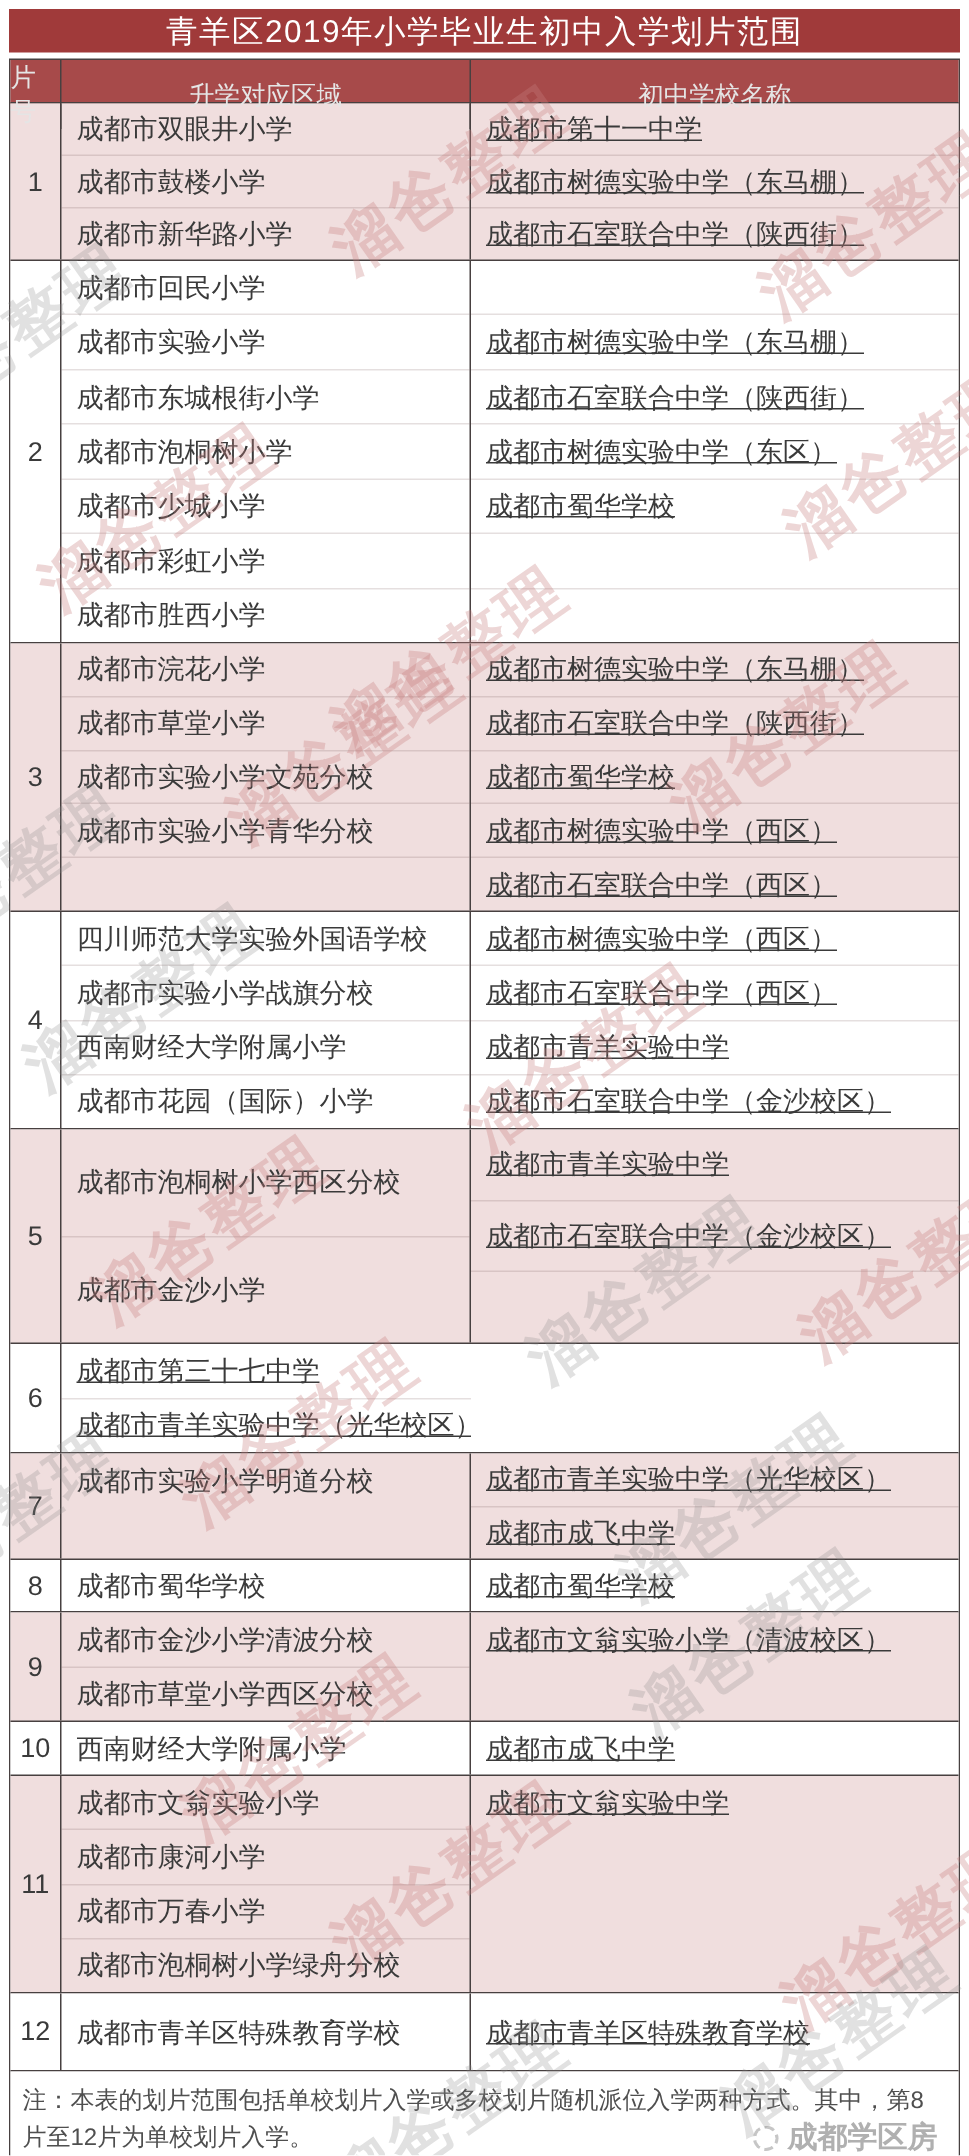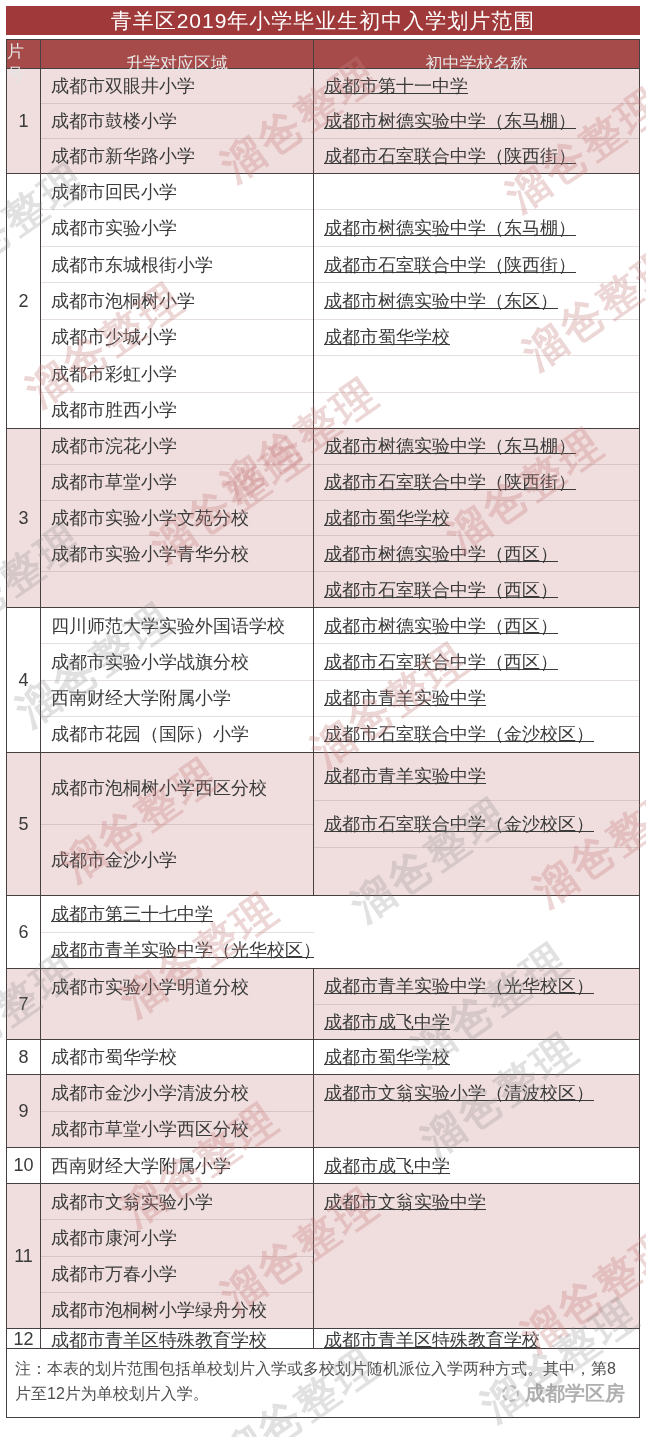--- a/index.html
+++ b/index.html
@@ -227,21 +227,21 @@
           <div class="cell">
             <div class="line sep">成都市文翁实验小学</div>
             <div class="line sep">成都市康河小学</div>
             <div class="line sep">成都市万春小学</div>
             <div class="line">成都市泡桐树小学绿舟分校</div>
           </div>
           <div class="cell centered last">
             <div class="line">成都市文翁实验中学</div>
           </div>
         </div>
-        <div class="trow" style="height: 20px;">
+        <div class="trow" style="height: 52px;">
           <div class="cno">12</div>
           <div class="cell">
             <div class="line">成都市青羊区特殊教育学校</div>
           </div>
           <div class="cell last">
             <div class="line">成都市青羊区特殊教育学校</div>
           </div>
         </div>
       </div>
     <div class="note">

